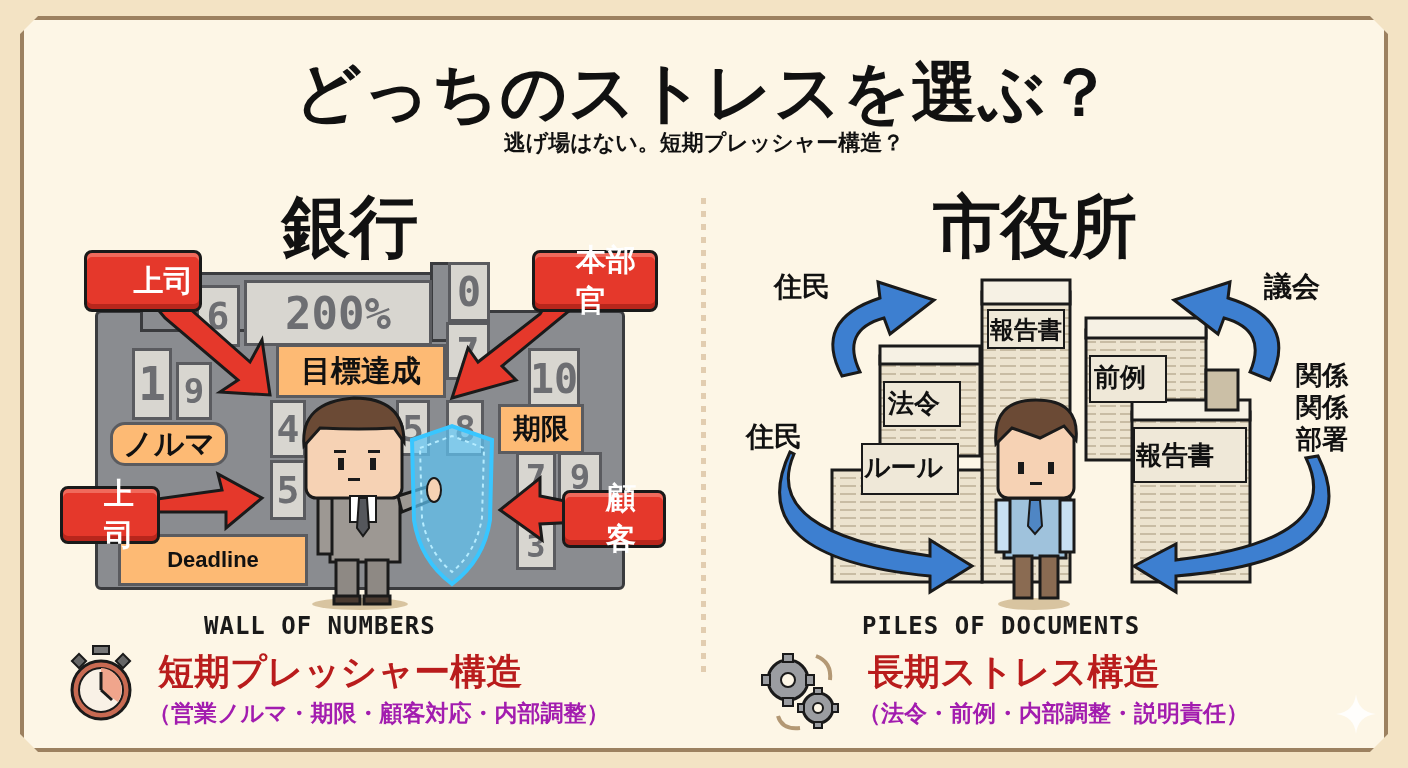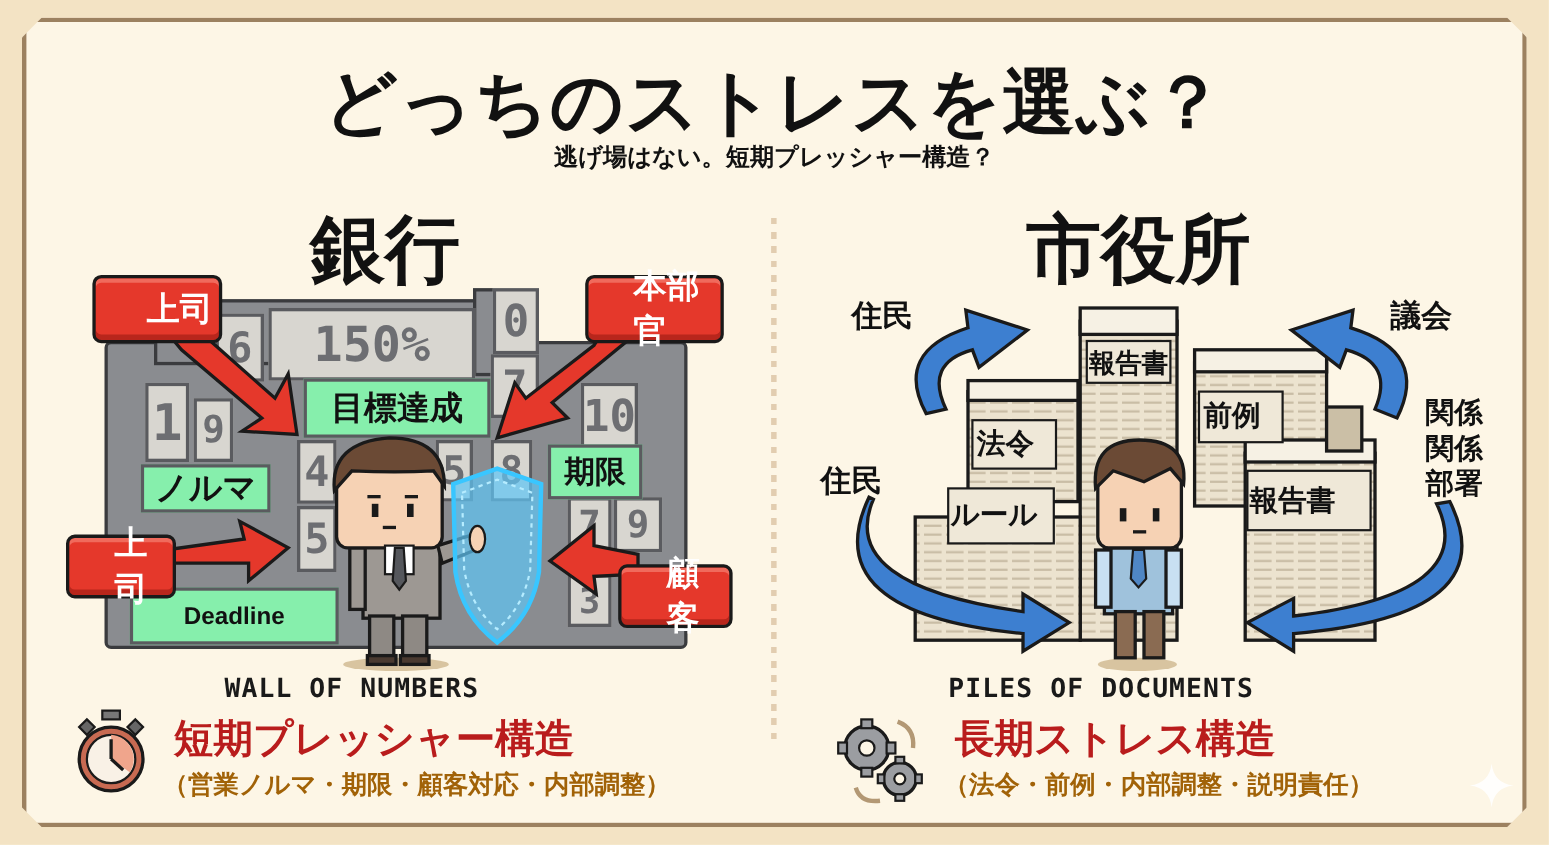--- a/index.html
+++ b/index.html
@@ -34,21 +34,21 @@
   .heading.right { left: 933px; }
 
   
   .wall { position: absolute; background: #8a8c90; border: 3px solid #3a3b3e; }
   .tile {
     position: absolute; background: #d8d6d0; border: 3px solid #5a5b5f;
     color: #6d6e72; font-family: "DejaVu Sans Mono", monospace; font-weight: bold;
     display: flex; align-items: center; justify-content: center;
   }
   .label-tile {
-    position: absolute; background: #86efac; border: 3px solid #5a5b5f;
+    position: absolute; background: #fdba74; border: 3px solid #5a5b5f;
     color: #111; font-weight: bold; display:flex; align-items:center; justify-content:center;
   }
   .red-label {
     position: absolute; background: #e5382b; border: 3px solid #1a1a1a; border-radius: 8px;
     color: #fff; font-weight: bold; font-size: 30px;
     display: flex; align-items: center; justify-content: center;
     box-shadow: inset 0 -5px 0 #b8261c, inset 0 4px 0 #f06a5c;
     padding-left: 41px;
   }
   .scene-svg { position: absolute; left: 0; top: 0; pointer-events: none; }
@@ -60,21 +60,21 @@
   .side-label {
     position: absolute; color: #111; font-weight: bold; font-size: 28px;
   }
 
   
   .en-caption {
     position: absolute; font-family: "DejaVu Sans Mono", monospace; font-weight: bold;
     font-size: 24px; color: #1a1a1a; letter-spacing: 1px;
   }
   .jp-caption { position: absolute; font-weight: bold; font-size: 36px; color: #b91c1c; }
-  .jp-sub { position: absolute; font-weight: bold; font-size: 23px; color: #a16207; }
+  .jp-sub { position: absolute; font-weight: bold; font-size: 23px; color: #a21caf; }
   .icon { position: absolute; }
   .sparkle { position: absolute; left: 1334px; top: 692px; width: 44px; height: 44px; }
 </style>
 </head>
 <body>
 
 <div class="frame"></div>
 
 <div class="title">どっちのストレスを選ぶ？</div>
 <div class="subtitle">逃げ場はない。短期プレッシャー構造？</div>
@@ -83,36 +83,36 @@
 
 <div class="heading left">銀行</div>
 
 <div>
 
   <div class="wall" style="left:95px;top:310px;width:530px;height:280px;border-radius:6px;"></div>
   <div class="wall" style="left:140px;top:272px;width:320px;height:60px;"></div>
   <div class="wall" style="left:430px;top:262px;width:60px;height:80px;"></div>
 
   <div class="tile" style="left:196px;top:285px;width:44px;height:62px;font-size:38px;">6</div>
-  <div class="tile" style="left:244px;top:280px;width:188px;height:66px;font-size:44px;">150%</div>
+  <div class="tile" style="left:244px;top:280px;width:188px;height:66px;font-size:44px;">200%</div>
   <div class="tile" style="left:448px;top:262px;width:42px;height:60px;font-size:40px;">0</div>
   <div class="tile" style="left:446px;top:322px;width:44px;height:58px;font-size:38px;">7</div>
   <div class="tile" style="left:132px;top:348px;width:40px;height:72px;font-size:46px;">1</div>
   <div class="tile" style="left:176px;top:362px;width:36px;height:58px;font-size:34px;">9</div>
   <div class="tile" style="left:528px;top:348px;width:52px;height:62px;font-size:40px;">10</div>
   <div class="tile" style="left:270px;top:400px;width:36px;height:58px;font-size:38px;">4</div>
   <div class="tile" style="left:396px;top:400px;width:34px;height:56px;font-size:36px;">5</div>
   <div class="tile" style="left:446px;top:400px;width:38px;height:56px;font-size:36px;">8</div>
   <div class="tile" style="left:270px;top:460px;width:36px;height:60px;font-size:38px;">5</div>
   <div class="tile" style="left:516px;top:452px;width:40px;height:50px;font-size:34px;">7</div>
   <div class="tile" style="left:558px;top:452px;width:44px;height:50px;font-size:34px;">9</div>
   <div class="tile" style="left:516px;top:522px;width:40px;height:48px;font-size:32px;">3</div>
 
   <div class="label-tile" style="left:276px;top:344px;width:170px;height:54px;font-size:30px;">目標達成</div>
-  <div class="label-tile" style="left:128px;top:422px;width:118px;height:44px;font-size:30px;">ノルマ</div>
+  <div class="label-tile" style="left:110px;top:422px;width:118px;height:44px;font-size:30px;border-radius:15px;">ノルマ</div>
   <div class="label-tile" style="left:498px;top:404px;width:86px;height:50px;font-size:28px;">期限</div>
   <div class="label-tile" style="left:118px;top:534px;width:190px;height:52px;font-size:22px;font-family:'Liberation Sans',sans-serif;">Deadline</div>
 
   <svg class="scene-svg" width="1408" height="768">
 
     <g fill="#e5382b" stroke="#1a1a1a" stroke-width="3" stroke-linejoin="miter">
       <polygon points="150,300 180,300 250,362 262,340 270,395 220,392 238,380 165,318"></polygon>
       <polygon points="545,306 575,306 502,366 516,380 452,398 468,348 478,362 540,314"></polygon>
       <polygon points="150,512 150,500 222,490 218,474 262,498 226,528 226,512"></polygon>
       <polygon points="580,504 580,522 540,524 542,540 500,510 540,478 540,496"></polygon>
@@ -144,21 +144,21 @@
     <g>
       <path d="M412,440 L452,426 L492,440 L490,520 Q484,560 452,584 Q420,560 414,520 Z" fill="#5ec4f5" fill-opacity="0.7" stroke="#39c6ff" stroke-width="4"></path>
       <path d="M420,448 L452,436 L484,448 L482,518 Q476,552 452,572 Q428,552 422,518 Z" fill="none" stroke="#b5ecff" stroke-width="2" stroke-dasharray="4 4"></path>
       <ellipse cx="434" cy="490" rx="7" ry="12" fill="#f6d2b4" stroke="#1a1a1a" stroke-width="2"></ellipse>
     </g>
   </svg>
 
   <div class="red-label" style="left:84px;top:250px;width:118px;height:62px;">上司</div>
   <div class="red-label" style="left:532px;top:250px;width:126px;height:62px;">本部官</div>
   <div class="red-label" style="left:60px;top:486px;width:100px;height:58px;">上司</div>
-  <div class="red-label" style="left:562px;top:490px;width:104px;height:58px;margin-top:23px;">顧客</div>
+  <div class="red-label" style="left:562px;top:490px;width:104px;height:58px;">顧客</div>
 </div>
 
 <div class="heading right">市役所</div>
 
 <div>
   <svg class="scene-svg" width="1408" height="768">
     <defs>
       <pattern id="paperlines" width="20" height="8" patternUnits="userSpaceOnUse">
         <rect width="20" height="8" fill="#ece3cf"></rect>
         <rect y="5" width="16" height="2" fill="#c8bca4"></rect>

